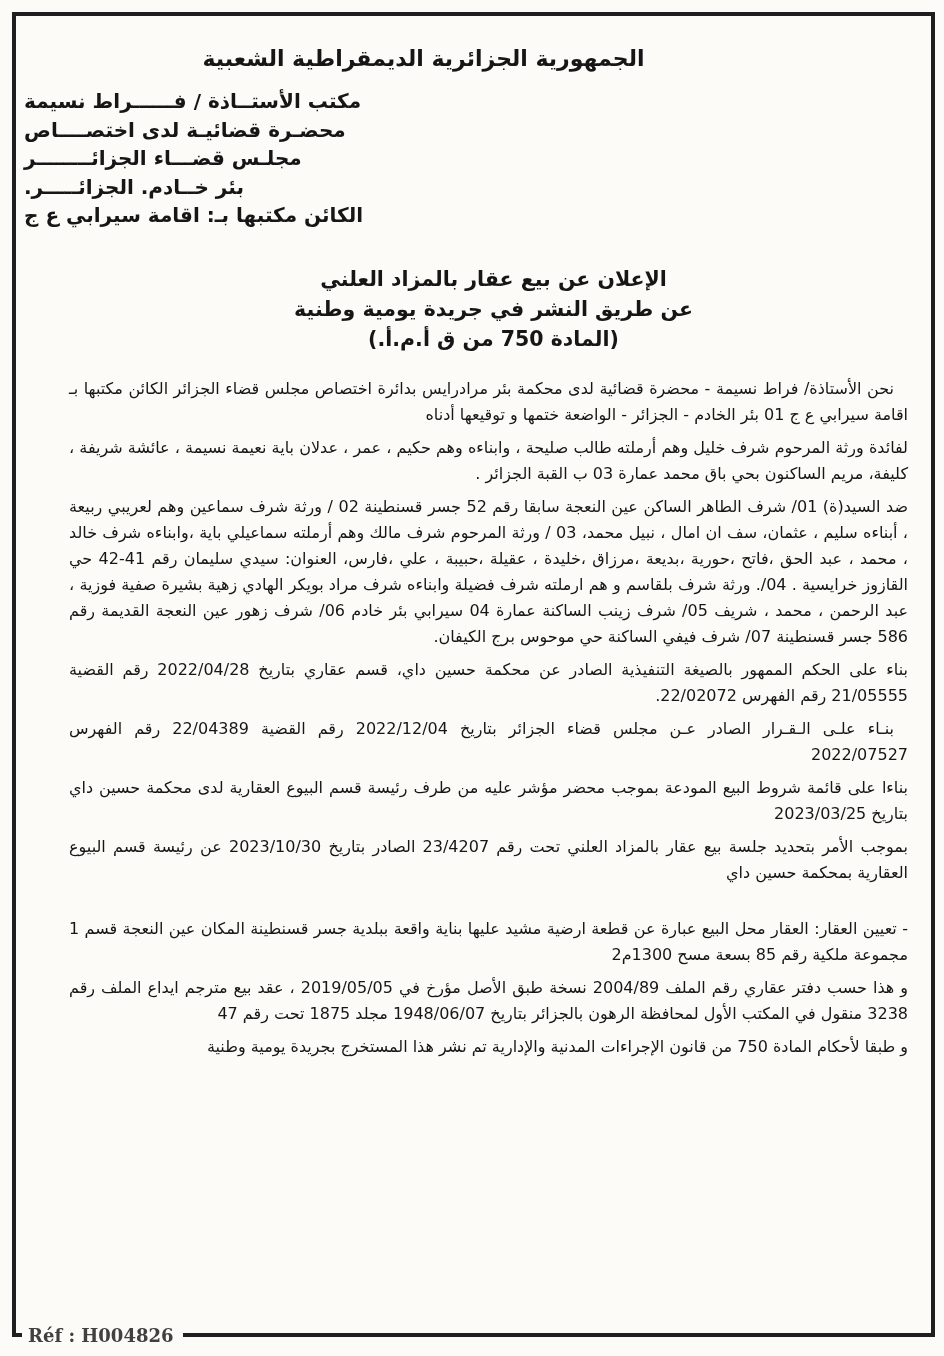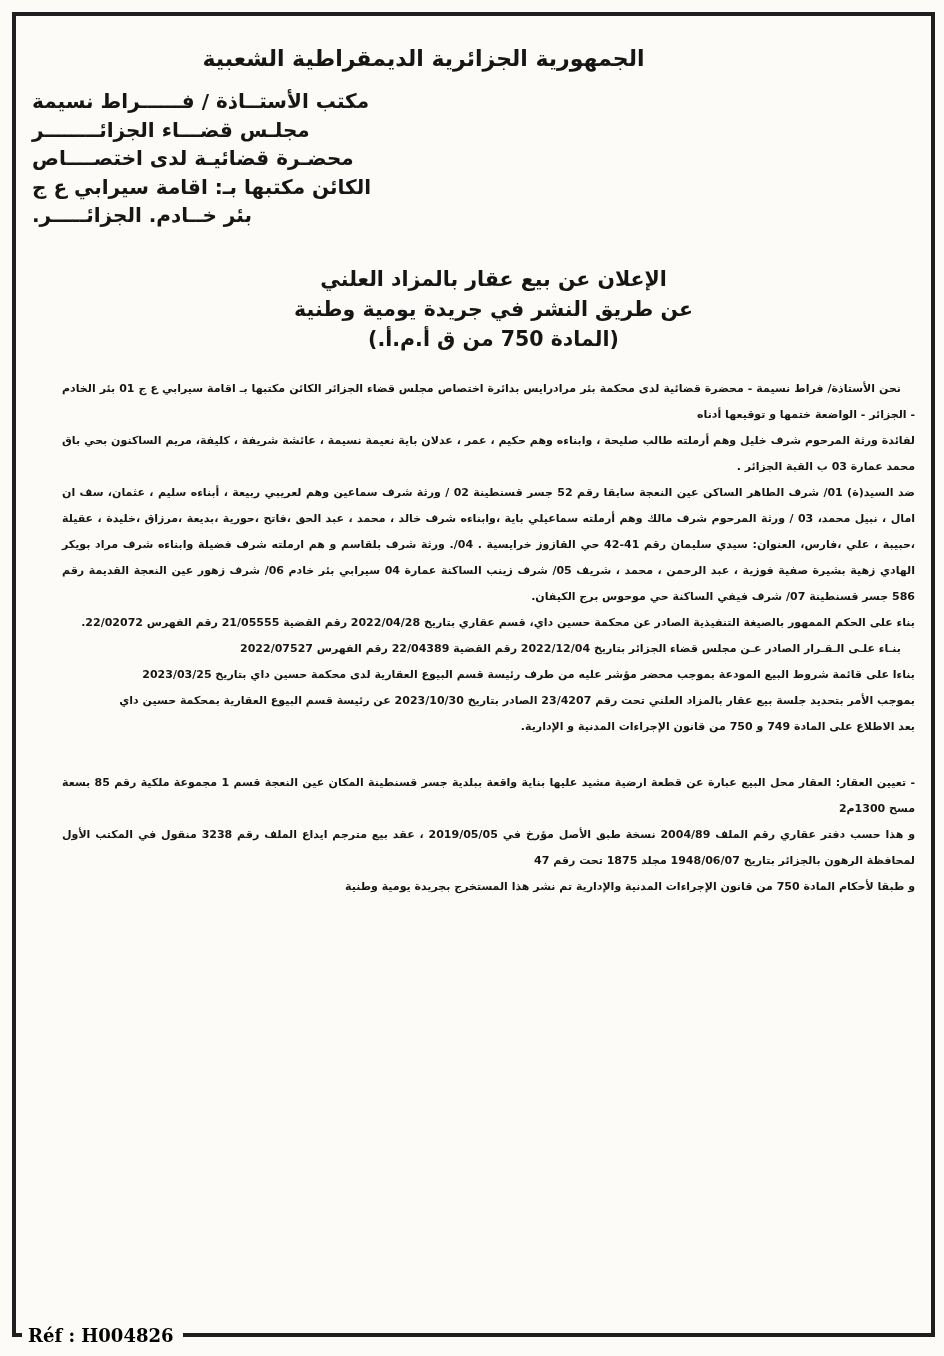--- a/index.html
+++ b/index.html
@@ -26,21 +26,21 @@
     left:-50px;
     margin:30px auto 0;
     width:fit-content;
     font-size:22px;
     font-weight:bold;
     text-align:center;
     letter-spacing:0.2px;
   }
   .office{
     margin-top:16px;
-    padding-left:16px;
+    padding-left:8px;
     text-align:left;
     direction:rtl;
   }
   .office p{
     margin:0;
     font-size:20px;
     line-height:28.5px;
     font-weight:bold;
     text-align:left;
   }
@@ -53,75 +53,74 @@
   .notice-title p{
     margin:0;
     font-size:20.5px;
     line-height:30px;
     font-weight:bold;
   }
   .body-text{
     margin:22px 16px 0 46px;
   }
   .body-text p{
-    margin:0;
-    font-size:11px;
+    margin:7px;
+    font-size:16px;
     line-height:26px;
-    font-weight:bold;
+    font-weight:normal;
     text-align:justify;
     text-justify:inter-word;
   }
   .body-text p.indent{ text-indent:14px; }
   .body-text p.gap-before{ margin-top:30px; }
   .ref{
     position:absolute;
     bottom:8px;left:22px;
     direction:ltr;
     background:#fcfbf7;
     padding:0 9px 0 6px;
     font-family:"DejaVu Serif",serif;
     font-weight:bold;
     font-size:18px;
     line-height:24px;
-    color:#000000;
+    color:#404040;
   }
 </style>
 </head>
 <body>
 
 <div class="sheet">
   <div class="frame"></div>
 
   <div class="content">
 
     <div class="country-header">الجمهورية الجزائرية الديمقراطية الشعبية</div>
 
     <div class="office">
       <p>مكتب الأستــاذة / فــــــراط نسيمة</p>
+      <p>محضـرة قضائيـة لدى اختصــــاص</p>
       <p>مجلـس قضـــاء الجزائــــــــر</p>
-      <p>محضـرة قضائيـة لدى اختصــــاص</p>
+      <p>بئر خــادم. الجزائـــــر.</p>
       <p>الكائن مكتبها بـ: اقامة سيرابي ع ج</p>
-      <p>بئر خــادم. الجزائـــــر.</p>
     </div>
 
     <div class="notice-title">
       <p>الإعلان عن بيع عقار بالمزاد العلني</p>
       <p>عن طريق النشر في جريدة يومية وطنية</p>
       <p>(المادة 750 من ق أ.م.أ.)</p>
     </div>
 
     <div class="body-text">
       <p class="indent">نحن الأستاذة/ فراط نسيمة - محضرة قضائية لدى محكمة بئر مرادرايس بدائرة اختصاص مجلس قضاء الجزائر الكائن مكتبها بـ اقامة سيرابي ع ج 01 بئر الخادم - الجزائر - الواضعة ختمها و توقيعها أدناه</p>
       <p>لفائدة ورثة المرحوم شرف خليل وهم أرملته طالب صليحة ، وابناءه وهم حكيم ، عمر ، عدلان باية نعيمة نسيمة ، عائشة شريفة ، كليفة، مريم الساكنون بحي باق محمد عمارة 03 ب القبة الجزائر .</p>
       <p>ضد السيد(ة) 01/ شرف الطاهر الساكن عين النعجة سابقا رقم 52 جسر قسنطينة 02 / ورثة شرف سماعين وهم لعريبي ربيعة ، أبناءه سليم ، عثمان، سف ان امال ، نبيل محمد، 03 / ورثة المرحوم شرف مالك وهم أرملته سماعيلي باية ،وابناءه شرف خالد ، محمد ، عبد الحق ،فاتح ،حورية ،بديعة ،مرزاق ،خليدة ، عقيلة ،حبيبة ، علي ،فارس، العنوان: سيدي سليمان رقم 41-42 حي القازوز خرايسية . 04/. ورثة شرف بلقاسم و هم ارملته شرف فضيلة وابناءه شرف مراد بويكر الهادي زهية بشيرة صفية فوزية ، عبد الرحمن ، محمد ، شريف 05/ شرف زينب الساكنة عمارة 04 سيرابي بئر خادم 06/ شرف زهور عين النعجة القديمة رقم 586 جسر قسنطينة 07/ شرف فيفي الساكنة حي موحوس برج الكيفان.</p>
       <p>بناء على الحكم الممهور بالصيغة التنفيذية الصادر عن محكمة حسين داي، قسم عقاري بتاريخ 2022/04/28 رقم القضية 21/05555 رقم الفهرس 22/02072.</p>
       <p class="indent">بنـاء علـى الـقـرار الصادر عـن مجلس قضاء الجزائر بتاريخ 2022/12/04  رقم القضية 22/04389  رقم الفهرس 2022/07527</p>
       <p>بناءا على قائمة شروط البيع المودعة بموجب محضر مؤشر عليه من طرف رئيسة قسم البيوع العقارية لدى محكمة حسين داي بتاريخ 2023/03/25</p>
       <p>بموجب الأمر بتحديد جلسة بيع عقار بالمزاد العلني تحت رقم 23/4207 الصادر بتاريخ 2023/10/30 عن رئيسة قسم البيوع العقارية بمحكمة حسين داي</p>
-      <p>بعد الاطلاع على المادة 749 و 750 من قانون الإجراءات المدنية و الإدارية.</p>
       <p class="gap-before">- تعيين العقار: العقار محل البيع عبارة عن قطعة ارضية مشيد عليها بناية واقعة ببلدية جسر قسنطينة المكان عين النعجة قسم 1 مجموعة ملكية رقم 85 بسعة مسح 1300م2</p>
       <p>و هذا حسب دفتر عقاري رقم الملف 2004/89 نسخة طبق الأصل مؤرخ في 2019/05/05 ، عقد بيع مترجم ايداع الملف رقم 3238 منقول في المكتب الأول لمحافظة الرهون بالجزائر بتاريخ 1948/06/07 مجلد 1875 تحت رقم 47</p>
       <p>و طبقا لأحكام المادة 750 من قانون الإجراءات المدنية والإدارية تم نشر هذا المستخرج بجريدة يومية وطنية</p>
     </div>
   </div>
 
   <div class="ref">Réf : H004826</div>
 </div>
 
 </body></html>

